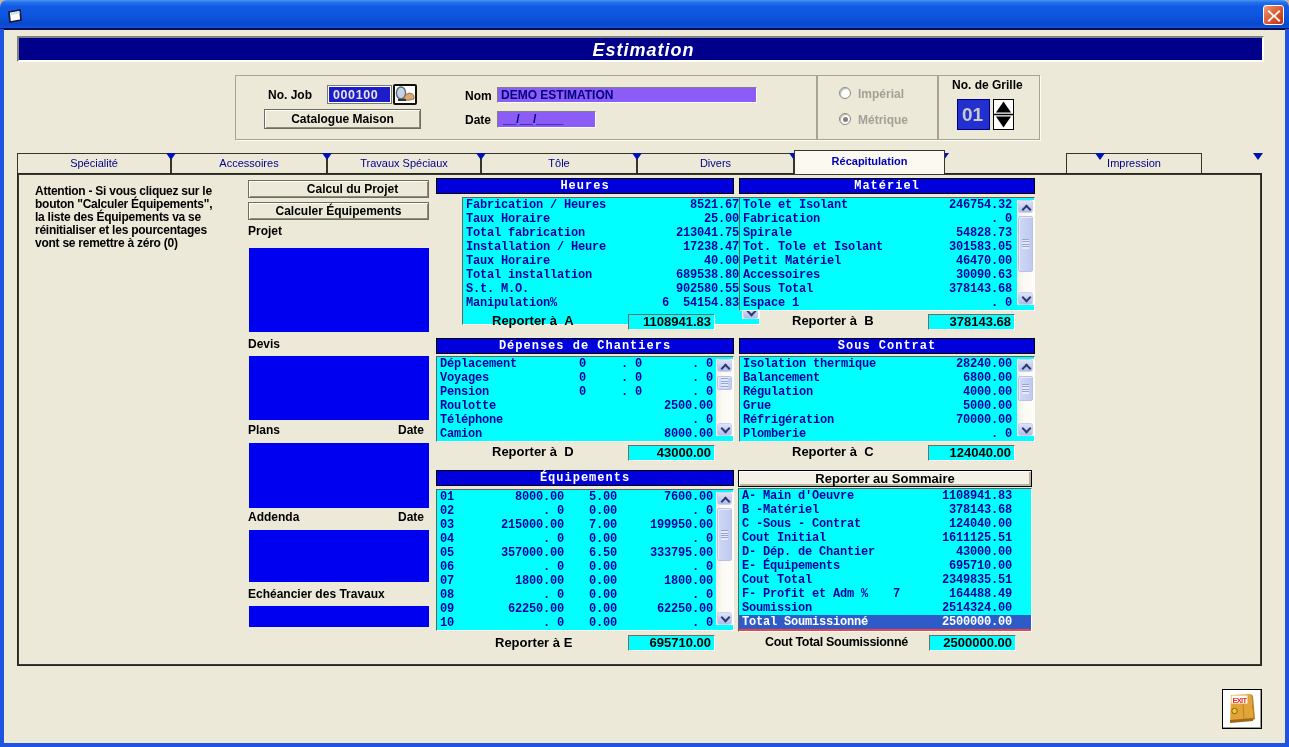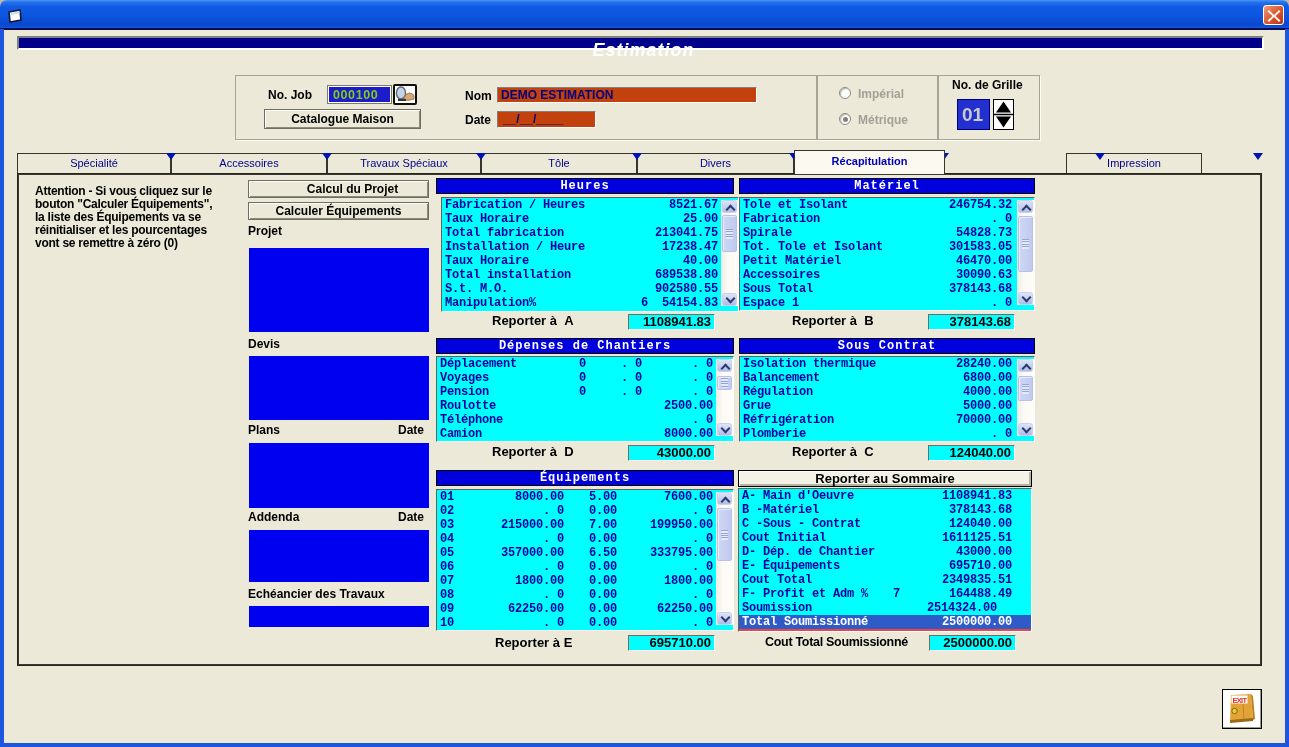--- a/index.html
+++ b/index.html
@@ -15,32 +15,32 @@
 #bR { position:absolute; left:1285px; top:29px; width:4px; height:714px; background:#1E55E0; }
 #bB { position:absolute; left:0; top:743px; width:1289px; height:4px; background:#1E55E0; }
 #client { position:absolute; left:4px; top:30px; width:1281px; height:713px; background:#ECE9D8; }
 
 #ticon { position:absolute; left:8px; top:9px; }
 #closebtn { position:absolute; left:1263px; top:5px; width:21px; height:20px;
   background:linear-gradient(135deg,#F1A286 0%,#E4764F 28%,#D6512B 60%,#BC3010 100%);
   border:1px solid #FFFFFF; border-radius:3px; color:#fff; }
 #closebtn svg { position:absolute; left:3px; top:3px; }
 
-#banner { position:absolute; left:13px; top:6px; width:1247px; height:14px;
+#banner { position:absolute; left:13px; top:6px; width:1247px; height:26px;
   background:#00008B; border-top:2px solid #808080; border-left:2px solid #808080;
   border-bottom:2px solid #FFFFFF; border-right:2px solid #FFFFFF; }
 #banner span { position:absolute; left:6px; right:0; top:1.5px; text-align:center;
   color:#fff; font-size:18px; font-weight:bold; font-style:italic; letter-spacing:1px; }
 
 .etch { position:absolute; border:1px solid #A7A496; box-shadow:1px 1px 0 #FDFCF5; }
 #grpFields { left:231px; top:45px; width:582px; height:65px; }
 #grpRadio  { left:813px; top:45px; width:121px; height:65px; }
 #grpGrille { left:934px; top:45px; width:102px; height:65px; }
 .lbl { position:absolute; font-size:12px; font-weight:bold; color:#000; white-space:nowrap; }
-.cyanfield { position:absolute; background:#c2410c;
+.cyanfield { position:absolute; background:#8b5cf6;
   border-top:1px solid #808080; border-left:1px solid #808080;
   border-bottom:1px solid #FFFFFF; border-right:1px solid #FFFFFF;
   font-size:12px; font-weight:bold; color:#000080; }
 .btn3d { position:absolute; background:#ECE9D8; border:1px solid #6E6E5E;
   box-shadow:inset 1px 1px 0 #FFFFFF, inset -1px -1px 0 #8E8B7A;
   font-size:12px; font-weight:bold; color:#000; text-align:center; }
 
 .tab { position:absolute; top:123px; height:20px; border:1px solid #35352D; border-bottom:none;
   font-size:11px; color:#00008B; text-align:center; line-height:19px; background:#ECE9D8; }
 .notch { position:absolute; top:123px; width:0; height:0; border-top:7px solid #0013B0;
@@ -102,21 +102,21 @@
   <div id="client">
     <div id="banner">
         <span>Estimation</span>
       </div>
 
     <div class="etch" id="grpFields"></div>
     <div class="etch" id="grpRadio"></div>
     <div class="etch" id="grpGrille"></div>
     <div class="lbl" style="left:264px;top:58px;">No. Job</div>
     <div style="position:absolute;left:324px;top:56px;width:63px;height:17px;background:#1C1CC8;border:1px solid #FFFFFF;outline:1px solid #7A7A6E;">
-      <span style="position:absolute;left:4px;top:1px;font-size:12.5px;font-weight:bold;color:#84cc16;letter-spacing:0.6px;">000100</span>
+      <span style="position:absolute;left:4px;top:1px;font-size:12.5px;font-weight:bold;color:#e5e5e5;letter-spacing:0.6px;">000100</span>
     </div>
     <div style="position:absolute;left:389px;top:54px;width:24px;height:21px;background:#FFFFFF;border:2px solid #101010;border-radius:2px;">
       <svg width="20" height="17" viewBox="0 0 20 17">
         <ellipse cx="6" cy="7" rx="4.6" ry="6" fill="#C4D4E4" stroke="#5A6A7A" stroke-width="1.4"></ellipse>
         <path d="M9 12 Q10 8 14 7 Q18 7 19 10 L19 13 Q14 15 9 14 Z" fill="#D8A978" stroke="#8B6333" stroke-width="0.8"></path>
         <path d="M3 13 L11 13 L11 15 L3 15 Z" fill="#333"></path>
       </svg>
     </div>
     <div class="btn3d" style="left:260px;top:79px;width:157px;height:20px;line-height:18px;">Catalogue Maison</div>
     <div class="lbl" style="left:461px;top:59px;">Nom</div>
@@ -175,21 +175,21 @@
       <div class="lbl" style="left:230px;top:249px;">Plans</div>
       <div class="lbl" style="left:380px;top:249px;">Date</div>
       <div class="bluebox" style="left:231px;top:269px;width:180px;height:65px;"></div>
       <div class="lbl" style="left:230px;top:336px;">Addenda</div>
       <div class="lbl" style="left:380px;top:336px;">Date</div>
       <div class="bluebox" style="left:231px;top:356px;width:180px;height:52px;"></div>
       <div class="lbl" style="left:230px;top:413px;">Echéancier des Travaux</div>
       <div class="bluebox" style="left:231px;top:432px;width:180px;height:21px;"></div>
 
       <div class="hdr" style="left:418px;top:4px;width:298px;">Heures</div>
-      <div class="lst" style="left:423px;top:23px;width:298px;height:115px;">
+      <div class="lst" style="left:444px;top:23px;width:298px;height:128px;">
         <div style="position:absolute;left:0;top:0;right:17px;bottom:0;">
           <div class="row">Fabrication / Heures<span class="v" style="right:3px;">8521.67</span></div>
           <div class="row">Taux Horaire<span class="v" style="right:3px;">25.00</span></div>
           <div class="row">Total fabrication<span class="v" style="right:3px;">213041.75</span></div>
           <div class="row">Installation / Heure<span class="v" style="right:3px;">17238.47</span></div>
           <div class="row">Taux Horaire<span class="v" style="right:3px;">40.00</span></div>
           <div class="row">Total installation<span class="v" style="right:3px;">689538.80</span></div>
           <div class="row">S.t. M.O.<span class="v" style="right:3px;">902580.55</span></div>
           <div class="row">Manipulation%<span class="v" style="right:73px;">6</span><span class="v" style="right:3px;">54154.83</span></div>
         </div>
@@ -304,21 +304,21 @@
       <div class="lst" style="left:720px;top:314px;width:294px;height:144px;background:#ef4444;">
         <div style="position:absolute;left:0;top:0;right:0;height:140px;background:#00FFFF;">
           <div class="row">A- Main d'Oeuvre<span class="v" style="right:19px;">1108941.83</span></div>
           <div class="row">B -Matériel<span class="v" style="right:19px;">378143.68</span></div>
           <div class="row">C -Sous - Contrat<span class="v" style="right:19px;">124040.00</span></div>
           <div class="row">Cout Initial<span class="v" style="right:19px;">1611125.51</span></div>
           <div class="row">D- Dép. de Chantier<span class="v" style="right:19px;">43000.00</span></div>
           <div class="row">E- Équipements<span class="v" style="right:19px;">695710.00</span></div>
           <div class="row">Cout Total<span class="v" style="right:19px;">2349835.51</span></div>
           <div class="row">F- Profit et Adm %<span class="v" style="right:131px;">7</span><span class="v" style="right:19px;">164488.49</span></div>
-          <div class="row">Soumission<span class="v" style="right:34px;text-align:right;">2514324.00</span></div>
+          <div class="row">Soumission<span class="v" style="right:19px;text-align:right;">2514324.00</span></div>
           <div class="row" style="background:#2E5BC8;color:#FFFFFF;">Total Soumissionné<span class="v" style="right:19px;">2500000.00</span></div>
         </div>
       </div>
       <div class="rlabel" style="left:747px;top:461px;font-size:12.5px;letter-spacing:-0.3px;">Cout Total Soumissionné</div>
       <div class="rfield" style="left:911px;top:461px;">2500000.00</div>
     </div>
 
     <div style="position:absolute;left:1218px;top:659px;width:40px;height:40px;background:#FFFFFF;border:1px solid #000;box-shadow:inset -1px -1px 0 #9B9888;">
       <svg width="38" height="38" viewBox="0 0 38 38" style="position:absolute;left:0;top:0;">
         <polygon points="8,5 28,4 30,30 7,32" fill="#E2A437"></polygon>

